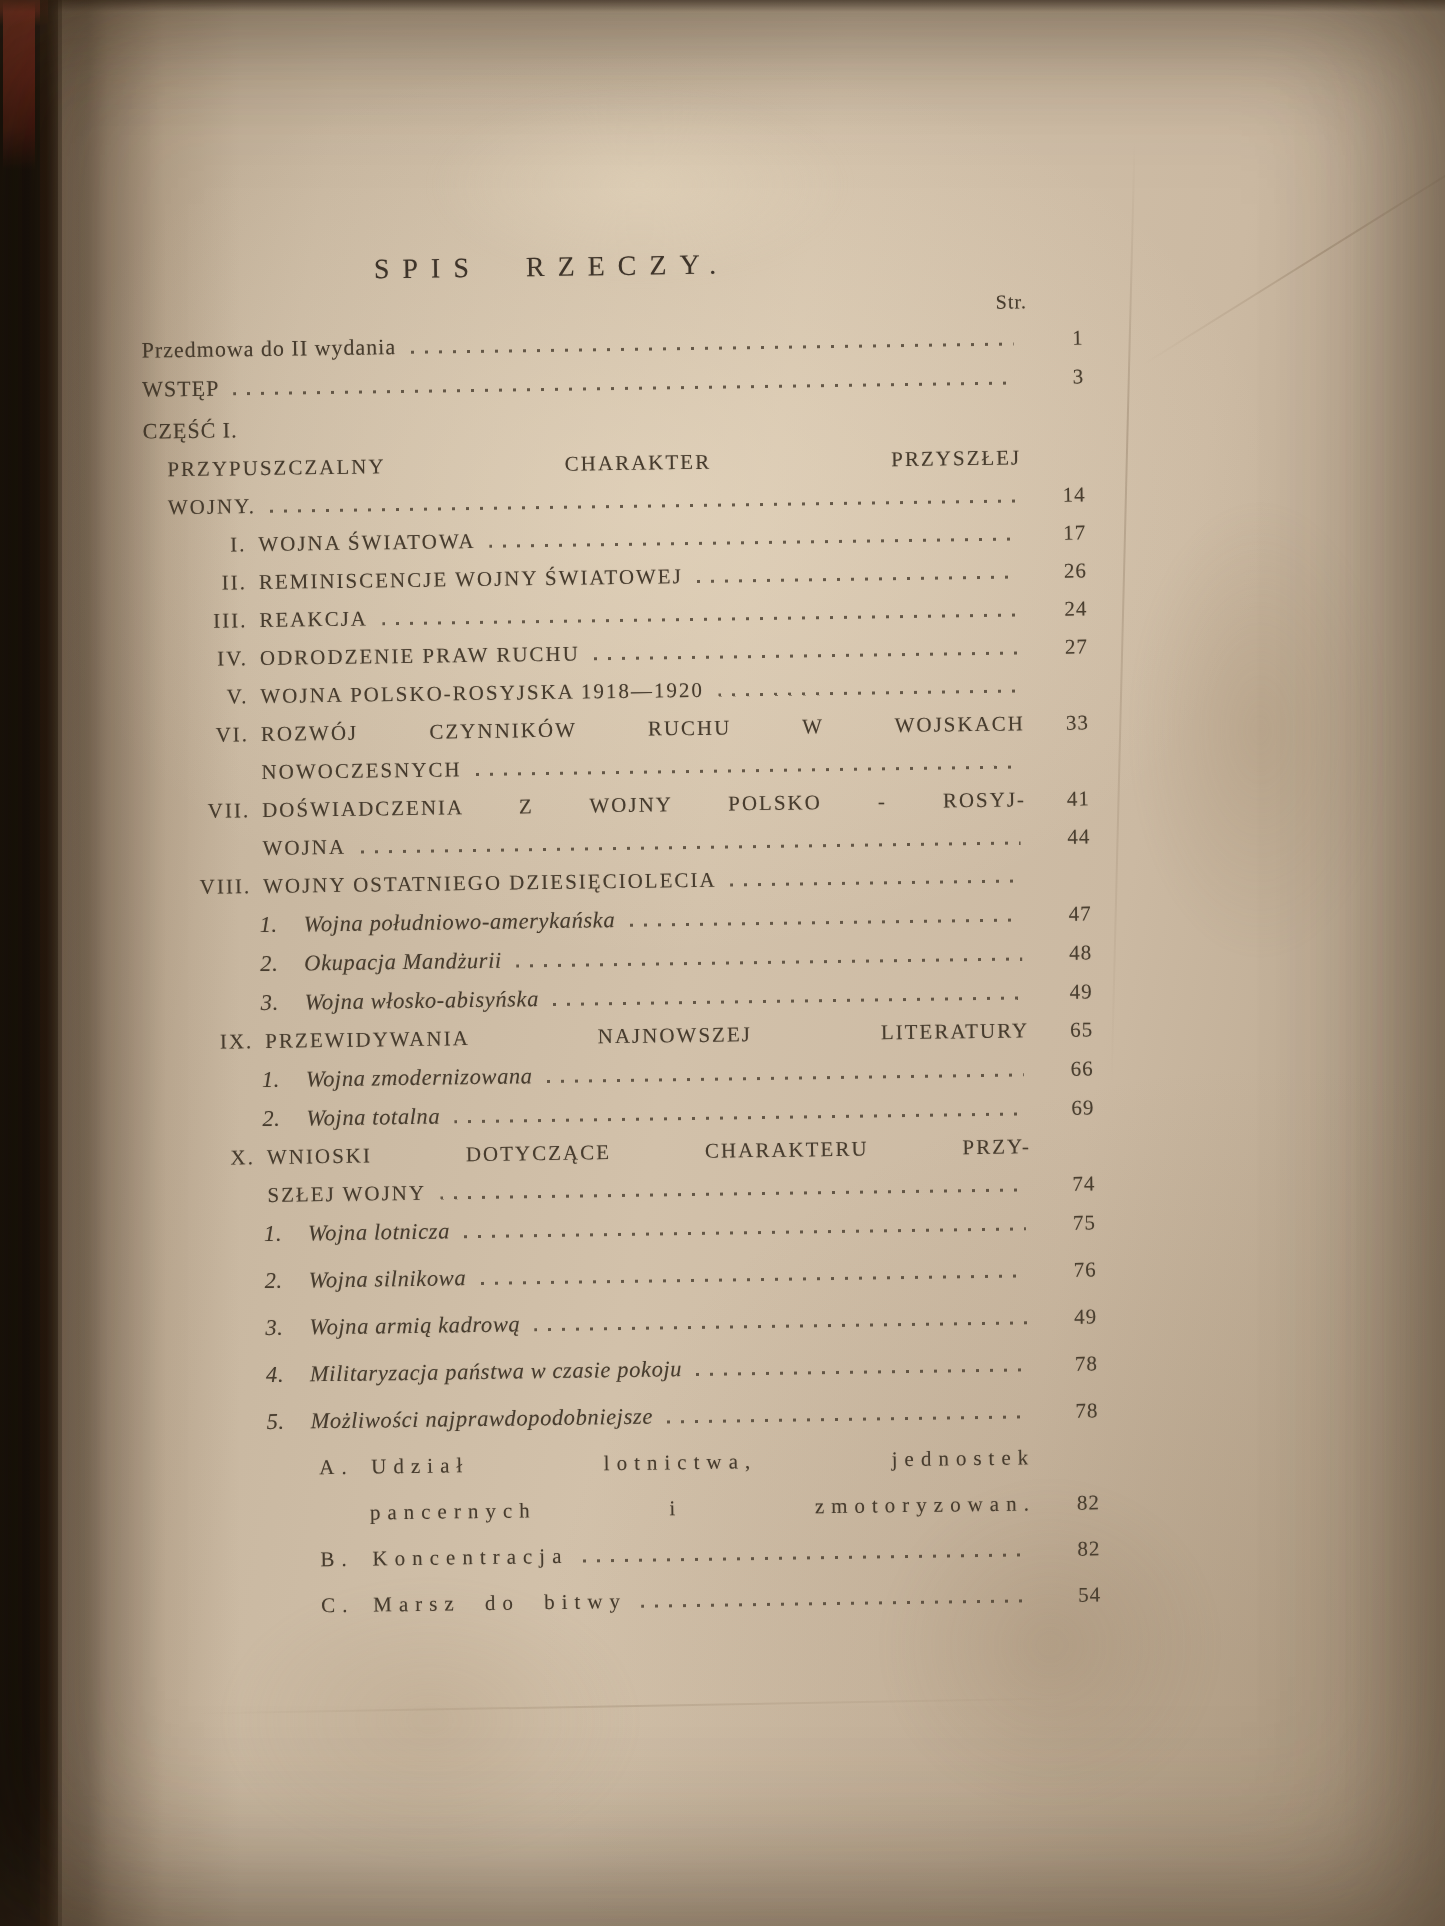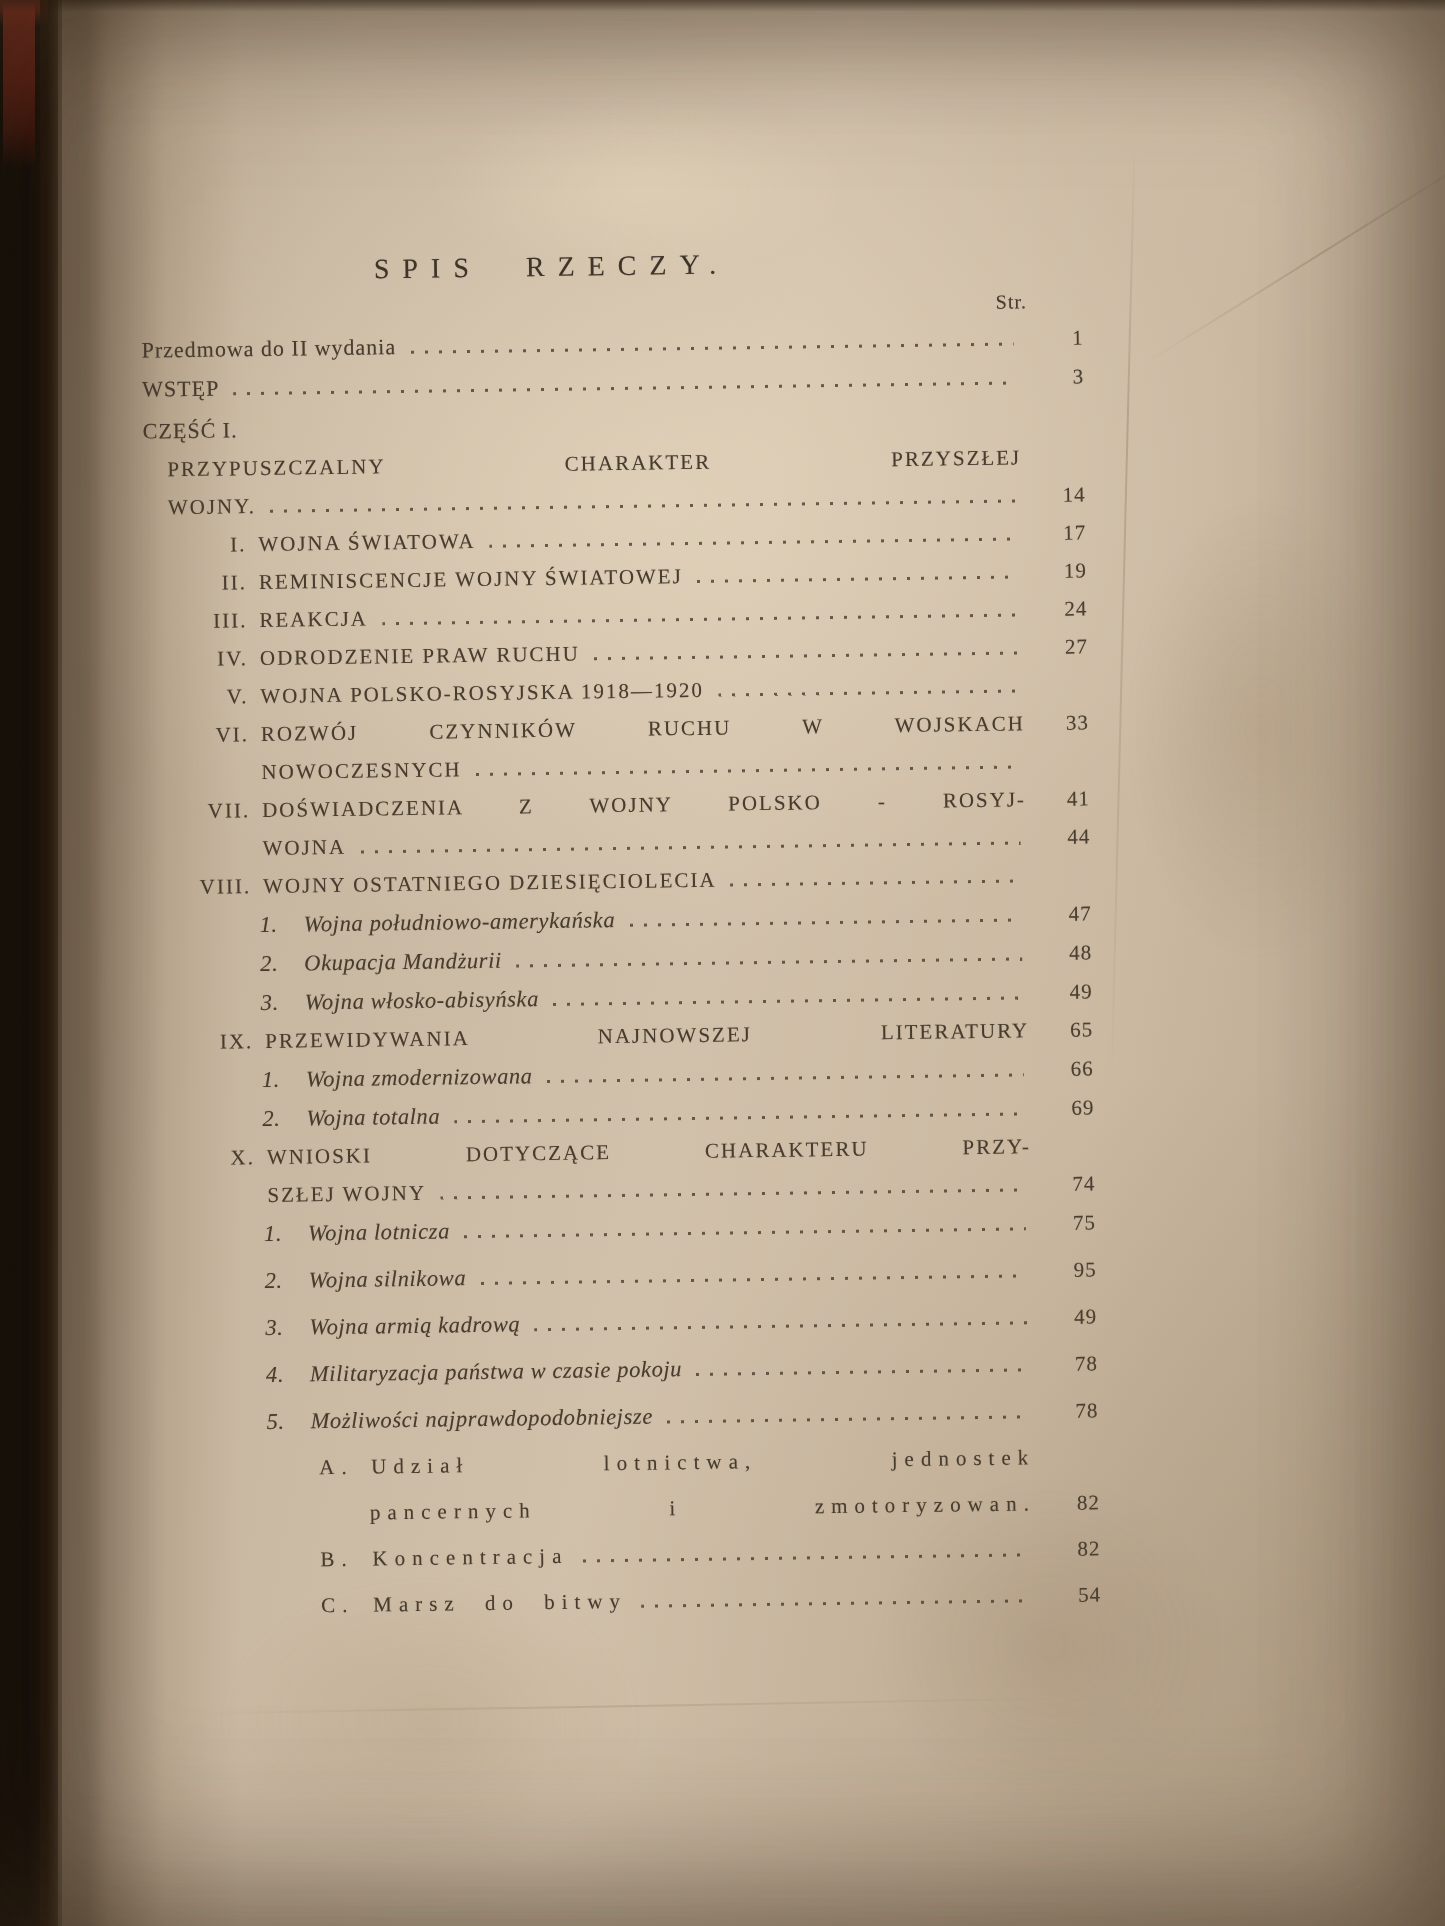--- a/index.html
+++ b/index.html
@@ -140,21 +140,21 @@
       <div class="row k-chapter">
     <span class="numcol">I.</span>
     <span class="textcol">WOJNA ŚWIATOWA</span>
     <span class="dotscol"></span>
     <span class="pagecol">17</span>
   </div>
       <div class="row k-chapter">
     <span class="numcol">II.</span>
     <span class="textcol">REMINISCENCJE WOJNY ŚWIATOWEJ</span>
     <span class="dotscol"></span>
-    <span class="pagecol">19</span>
+    <span class="pagecol">26</span>
   </div>
       <div class="row k-chapter">
     <span class="numcol">III.</span>
     <span class="textcol">REAKCJA</span>
     <span class="dotscol"></span>
     <span class="pagecol">24</span>
   </div>
       <div class="row k-chapter">
     <span class="numcol">IV.</span>
     <span class="textcol">ODRODZENIE PRAW RUCHU</span>
@@ -248,21 +248,21 @@
       <div class="row k-sub italic">
     <span class="numcol">1.</span>
     <span class="textcol">Wojna lotnicza</span>
     <span class="dotscol"></span>
     <span class="pagecol">75</span>
   </div>
       <div class="row k-sub italic">
     <span class="numcol">2.</span>
     <span class="textcol">Wojna silnikowa</span>
     <span class="dotscol"></span>
-    <span class="pagecol">95</span>
+    <span class="pagecol">76</span>
   </div>
       <div class="row k-sub italic">
     <span class="numcol">3.</span>
     <span class="textcol">Wojna armią kadrową</span>
     <span class="dotscol"></span>
     <span class="pagecol">49</span>
   </div>
       <div class="row k-sub italic">
     <span class="numcol">4.</span>
     <span class="textcol">Militaryzacja państwa w czasie pokoju</span>

